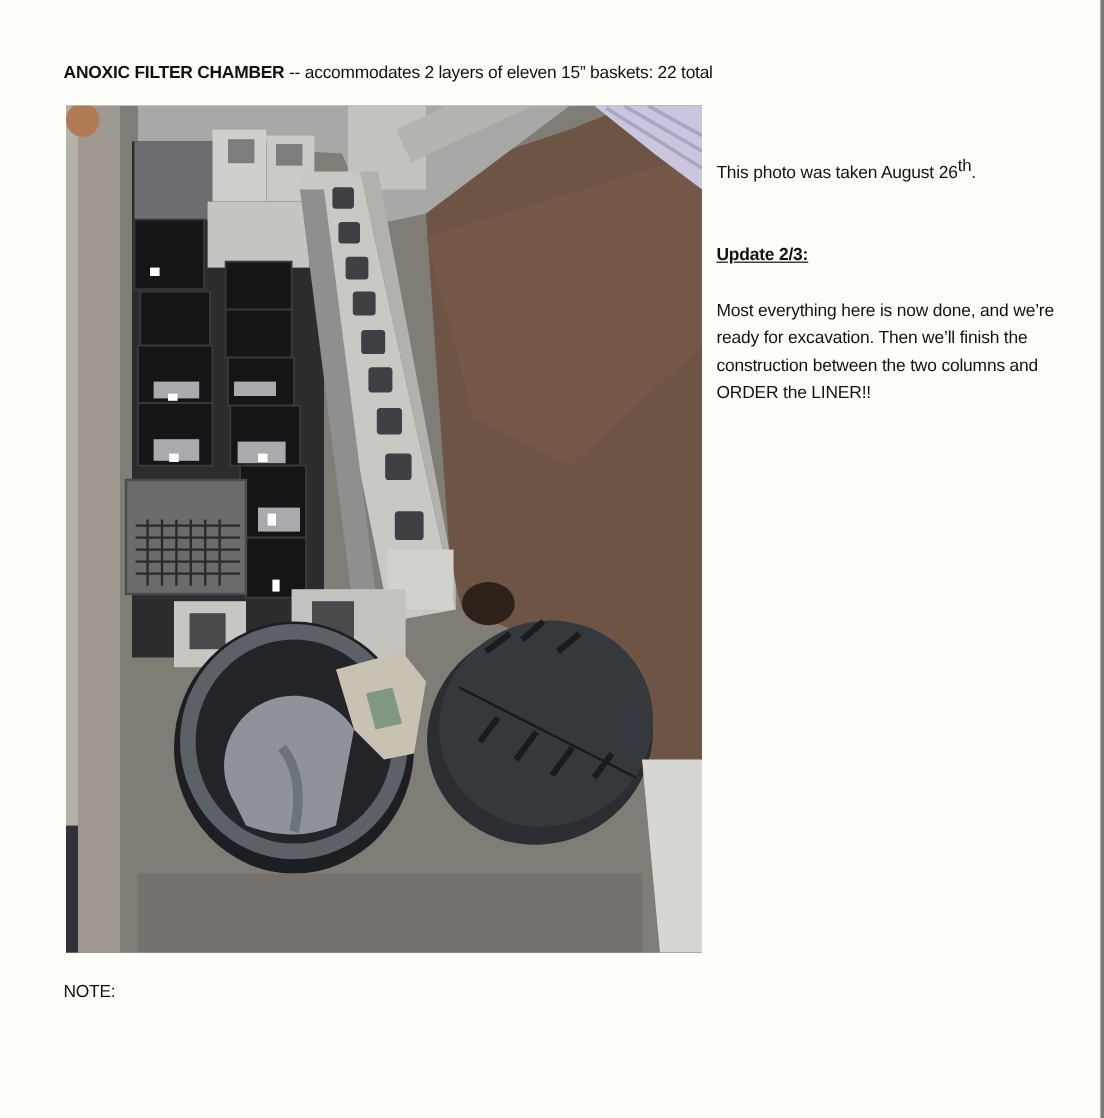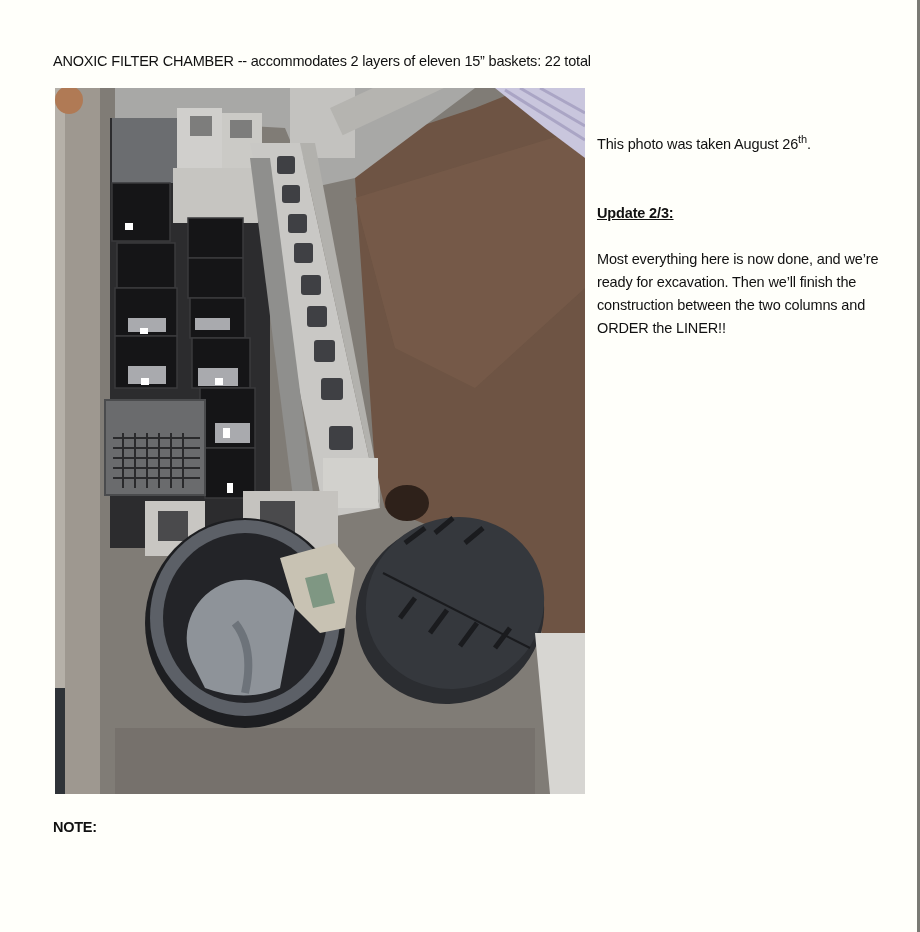--- a/index.html
+++ b/index.html
@@ -11,45 +11,45 @@
     color: #111;
   }
   .right-rule {
     position: absolute; left: 917px; top: 0; width: 3px; height: 932px;
     background: #7a7a74;
   }
   .heading {
     position: absolute; left: 53px; top: 53px;
     font-size: 14.5px; letter-spacing: -0.2px; white-space: nowrap;
   }
-  .heading b { font-weight: normal; margin-top: 12px; }
+  .heading b { font-weight: bold; margin-top: 12px; }
 
   
   .photo {
     position: absolute; left: 55px; top: 88px; width: 530px; height: 706px;
     overflow: hidden; background: #8b8780;
   }
   .photo svg { display: block; }
 
   
   .side {
     position: absolute; left: 597px; top: 133px; width: 290px;
     font-size: 14.5px; line-height: 23px; letter-spacing: -0.15px;
   }
   .side p { margin: 0; }
-  .side sup { font-size: 11px; line-height: 0; vertical-align: super; }
+  .side sup { font-size: 14px; line-height: 0; vertical-align: super; }
   .side .gap1 { height: 46px; }
   .side .upd { font-weight: bold; text-decoration: underline; }
   .side .gap2 { height: 23px; }
 
   .note {
     position: absolute; left: 53px; top: 816px; width: 840px;
     font-size: 14.5px; line-height: 23px; letter-spacing: -0.25px;
   }
-  .note p { margin: 0; font-weight: bold; }
+  .note p { margin: 0; }
 </style>
 </head>
 <body>
 
 <div class="right-rule"></div>
 
 <div class="heading"><b>ANOXIC FILTER CHAMBER</b><span> -- accommodates 2 layers of eleven 15” baskets:  22 total</span></div>
 
 <div class="photo">
   <svg width="530" height="706" viewBox="0 0 530 706" xmlns="http://www.w3.org/2000/svg">

